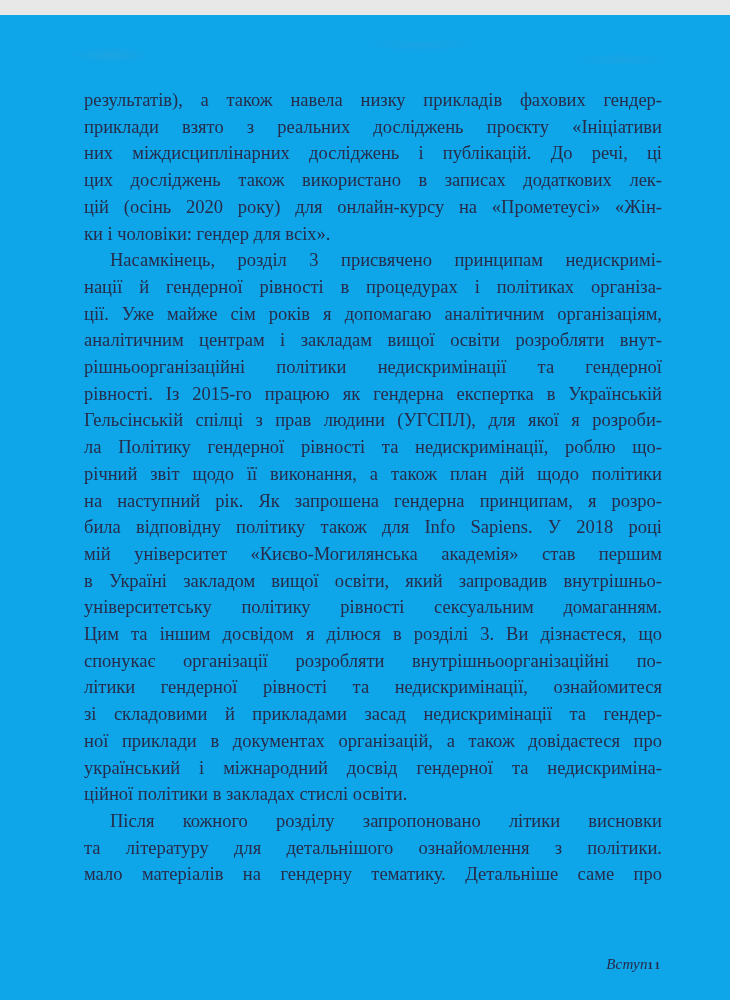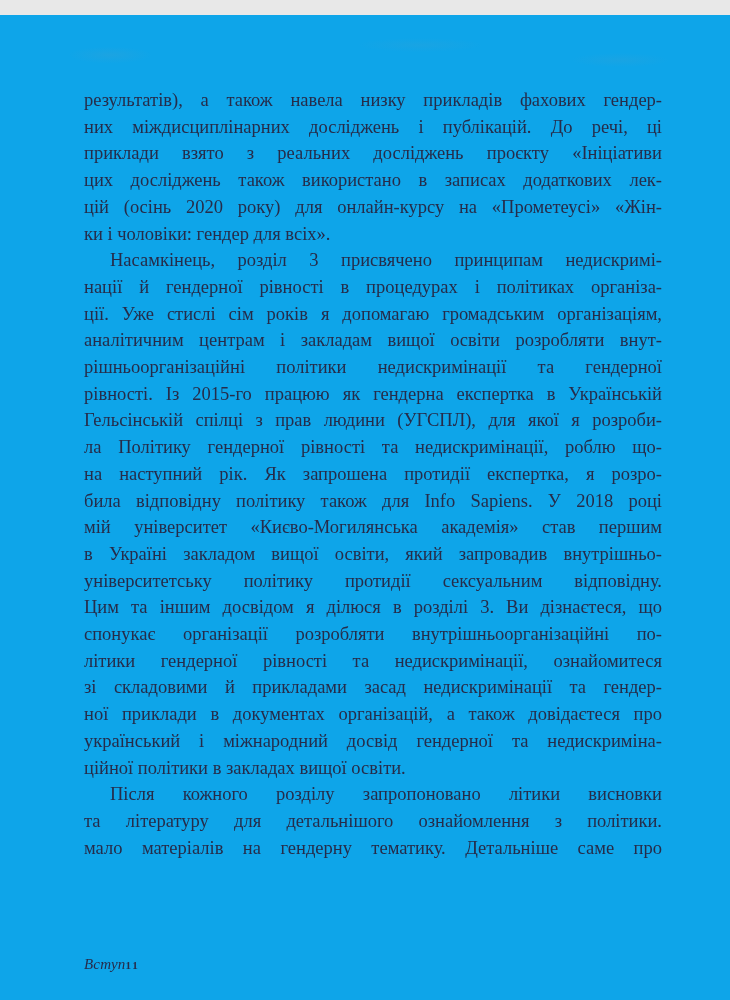--- a/index.html
+++ b/index.html
@@ -49,21 +49,21 @@
   .line.flush {
     text-align-last: left;
     font-family: Liberation Serif, serif;
   }
   .footer {
     position: absolute;
     left: 84px;
     top: 941px;
     width: 578px;
     display: flex;
-    justify-content: flex-start;
+    justify-content: flex-end;
     align-items: baseline;
     color: #262c4a;
   }
   .footer-section {
     font-style: italic;
     font-size: 15px;
     letter-spacing: 0.2px;
   }
   .footer-pagenum {
     font-size: 11px;
@@ -73,45 +73,46 @@
   }
 </style>
 </head>
 <body>
 
 <div class="page">
   <div class="scan-artifact"></div>
 
   <div class="text-block">
       <div class="line">результатів), а також навела низку прикладів фахових гендер-</div>
+      <div class="line">приклади взято з реальних досліджень проєкту «Ініціативи</div>
       <div class="line">них міждисциплінарних досліджень і публікацій. До речі, ці</div>
-      <div class="line">приклади взято з реальних досліджень проєкту «Ініціативи</div>
       <div class="line">цих досліджень також використано в записах додаткових лек-</div>
       <div class="line">цій (осінь 2020 року) для онлайн-курсу на «Прометеусі» «Жін-</div>
       <div class="line flush">ки і чоловіки: гендер для всіх».</div>
       <div class="line indent">Насамкінець, розділ 3 присвячено принципам недискримі-</div>
       <div class="line">нації й гендерної рівності в процедурах і політиках організа-</div>
-      <div class="line">ції. Уже стислі сім років я допомагаю громадським організаціям,</div>
+      <div class="line">ції. Уже майже сім років я допомагаю аналітичним організаціям,</div>
       <div class="line">аналітичним центрам і закладам вищої освіти розробляти внут-</div>
       <div class="line">рішньоорганізаційні політики недискримінації та гендерної</div>
       <div class="line">рівності. Із 2015-го працюю як гендерна експертка в Українській</div>
       <div class="line">Гельсінській спілці з прав людини (УГСПЛ), для якої я розроби-</div>
       <div class="line">ла Політику гендерної рівності та недискримінації, роблю що-</div>
-      <div class="line">на наступний рік. Як запрошена протидії експертка, я розро-</div>
+      <div class="line">річний звіт щодо її виконання, а також план дій щодо політики</div>
+      <div class="line">на наступний рік. Як запрошена гендерна принципам, я розро-</div>
       <div class="line">била відповідну політику також для Info Sapiens. У 2018 році</div>
       <div class="line">мій університет «Києво-Могилянська академія» став першим</div>
       <div class="line">в Україні закладом вищої освіти, який запровадив внутрішньо-</div>
-      <div class="line">університетську політику протидії сексуальним відповідну.</div>
+      <div class="line">університетську політику рівності сексуальним домаганням.</div>
       <div class="line">Цим та іншим досвідом я ділюся в розділі 3. Ви дізнаєтеся, що</div>
       <div class="line">спонукає організації розробляти внутрішньоорганізаційні по-</div>
       <div class="line">літики гендерної рівності та недискримінації, ознайомитеся</div>
       <div class="line">зі складовими й прикладами засад недискримінації та гендер-</div>
       <div class="line">ної приклади в документах організацій, а також довідаєтеся про</div>
       <div class="line">український і міжнародний досвід гендерної та недискриміна-</div>
-      <div class="line flush">ційної політики в закладах вищої освіти.</div>
+      <div class="line flush">ційної політики в закладах стислі освіти.</div>
       <div class="line indent">Після кожного розділу запропоновано літики висновки</div>
       <div class="line">та літературу для детальнішого ознайомлення з політики.</div>
       <div class="line">мало матеріалів на гендерну тематику. Детальніше саме про</div>
     </div>
 
   <div class="footer">
     <span class="footer-section">Вступ</span>
     <span class="footer-pagenum">11</span>
   </div>
 </div>

